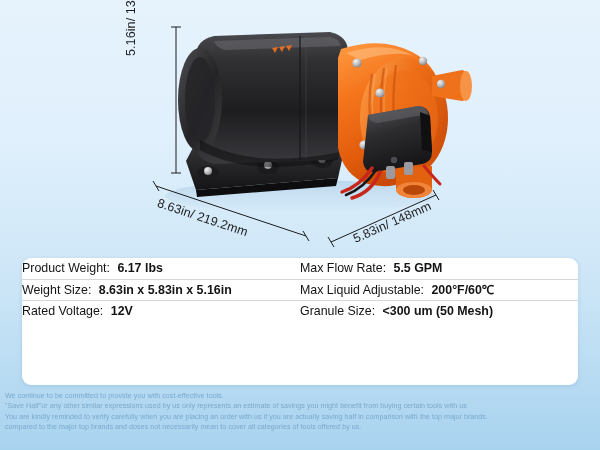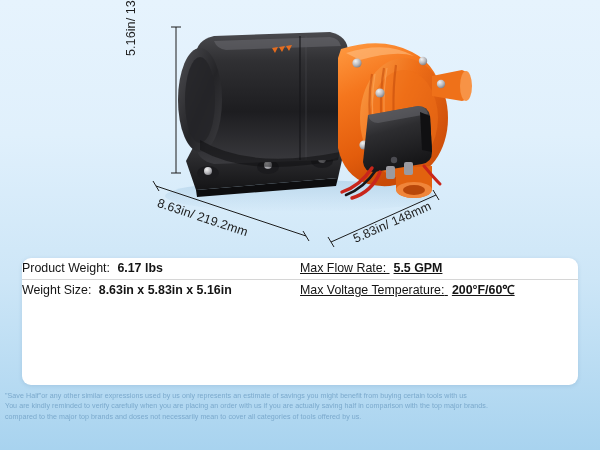--- a/index.html
+++ b/index.html
@@ -53,21 +53,21 @@
   #spec-table td {
     height: 21px;
     vertical-align: middle;
     font-size: 12.4px;
     color: #141414;
     white-space: nowrap;
     padding: 0;
   }
   #spec-table tr + tr td { border-top: 1px solid #d6d6d6; }
   td.col-left  { width: 50%; padding-left: 18px; }
-  td.col-right { width: 50%; padding-left: 16px; text-decoration: underline; }
+  td.col-right { width: 50%; padding-left: 16px; }
   .spec-label { font-weight: 400; }
   .spec-value { font-weight: 700; margin-left: 4px; }
 
   
   #disclaimer {
     position: absolute;
     left: 5px; top: 391px;
     width: 592px;
     font-size: 7.1px;
     line-height: 10.4px;
@@ -250,25 +250,36 @@
           <span class="spec-label">Max Flow Rate:</span>
           <span class="spec-value">5.5 GPM</span>
         </td>
       </tr>
       <tr>
         <td class="col-left">
           <span class="spec-label">Weight Size:</span>
           <span class="spec-value">8.63in x 5.83in x 5.16in</span>
         </td>
         <td class="col-right">
-          <span class="spec-label">Max Voltage Temperature:</span>
+          <span class="spec-label">Max Liquid Adjustable:</span>
           <span class="spec-value">200°F/60℃</span>
+        </td>
+      </tr>
+      <tr>
+        <td class="col-left">
+          <span class="spec-label">Rated Voltage:</span>
+          <span class="spec-value">12V</span>
+        </td>
+        <td class="col-right">
+          <span class="spec-label">Granule Size:</span>
+          <span class="spec-value">&lt;300 um (50 Mesh)</span>
         </td>
       </tr>
     </tbody>
   </table>
 </div>
 
 <div id="disclaimer">
+  <div>We continue to be committed to provide you with cost-effective tools.</div>
   <div>"Save Half"or any other similar expressions used by us only represents an estimate of savings you might benefit from buying certain tools with us</div>
   <div>You are kindly reminded to verify carefully when you are placing an order with us if you are actually saving half in comparison with the top major brands.</div>
   <div>compared to the major top brands and doses not necessarily mean to cover all categories of tools offered by us.</div>
 </div>
 
 </body></html>

